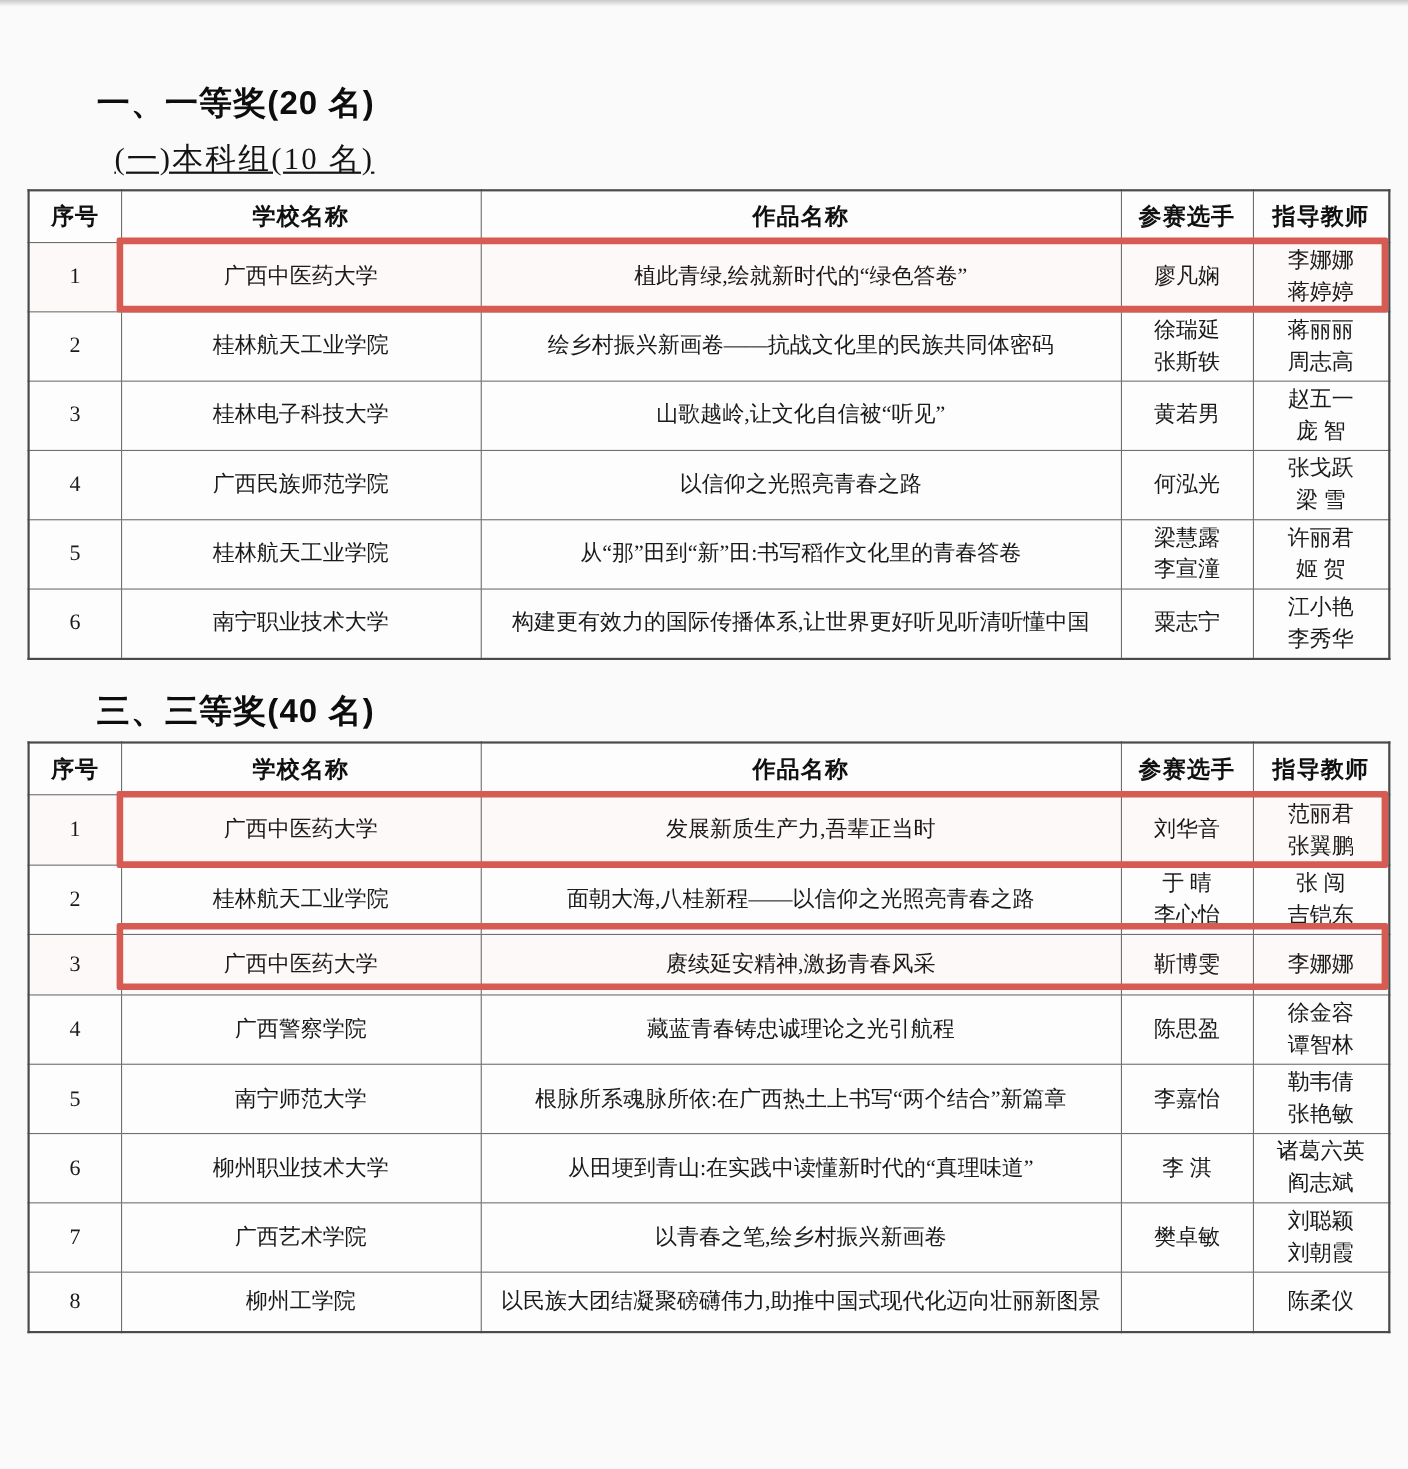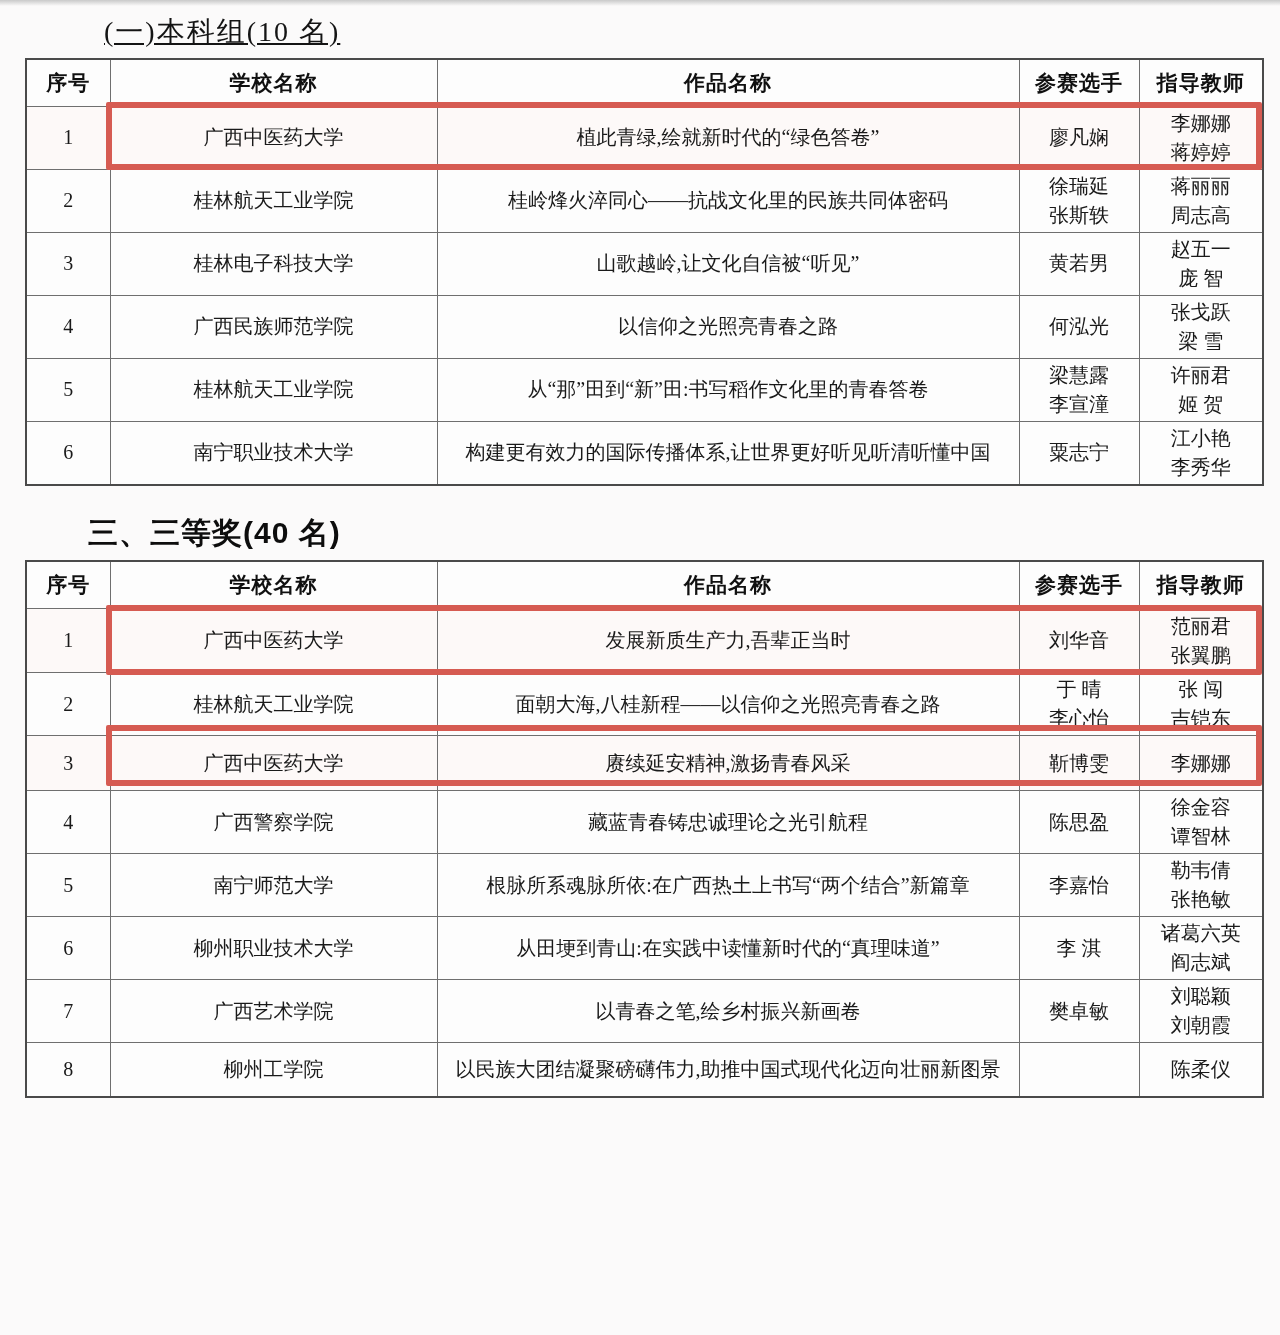--- a/index.html
+++ b/index.html
@@ -67,20 +67,21 @@
   .hl-box.t1-r1{top:44px;height:68px;}
   .hl-box.t2-r1{top:45px;height:70px;}
   .hl-box.t2-r3{top:165px;height:61px;}
 </style>
 </head>
 <body>
 
 <div class="page">
 
 
+  <div class="sec-heading">一、一等奖(20 名)</div>
   <div class="sec-subheading">(一)本科组(10 名)</div>
 
   <div class="table-wrap">
     <div class="hl-box t1-r1"></div>
     <table class="awards">
       <colgroup>
         <col style="width:84px">
           <col style="width:327px">
           <col style="width:582px">
           <col style="width:120px">
@@ -103,21 +104,21 @@
           <div class="name-line"></div>
         </td>
         <td class="c-teach">
           <div class="name-line">李娜娜</div>
           <div class="name-line">蒋婷婷</div>
         </td>
       </tr>
       <tr class="h53">
         <td class="c-no">2</td>
         <td class="c-school">桂林航天工业学院</td>
-        <td class="c-work">桂岭烽火淬同心——抗战文化里的民族共同体密码</td>
+        <td class="c-work">绘乡村振兴新画卷——抗战文化里的民族共同体密码</td>
         <td class="c-cont">
           <div class="name-line">徐瑞延</div>
           <div class="name-line">张斯轶</div>
         </td>
         <td class="c-teach">
           <div class="name-line">蒋丽丽</div>
           <div class="name-line">周志高</div>
         </td>
       </tr>
       <tr class="h57">

